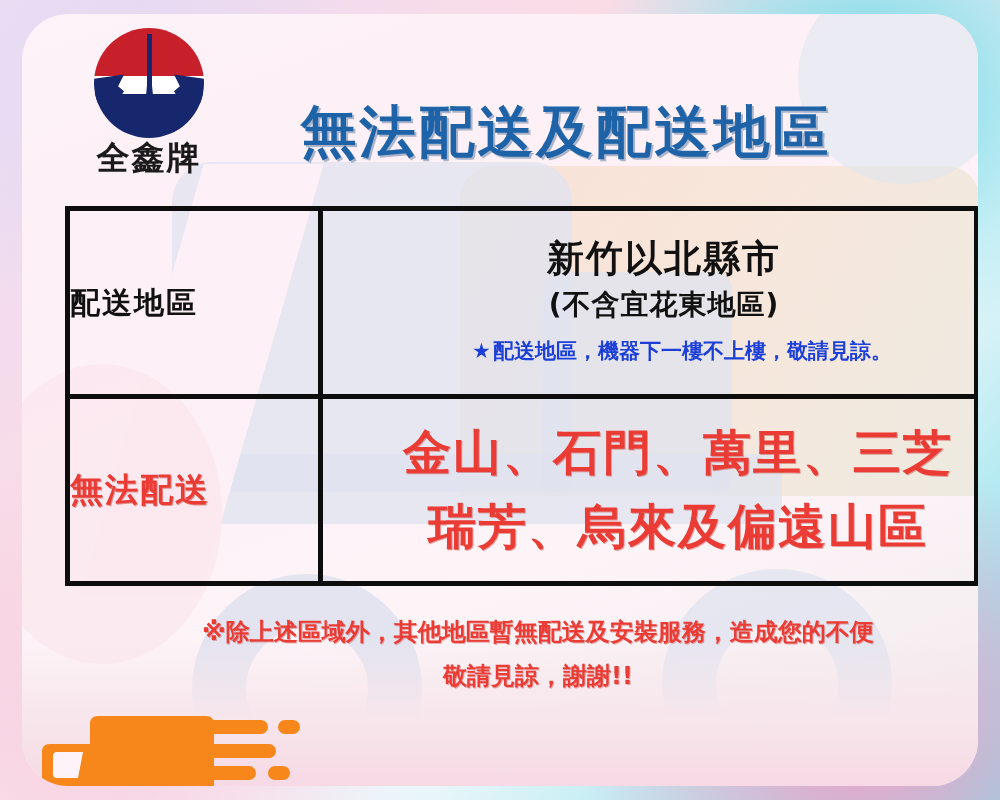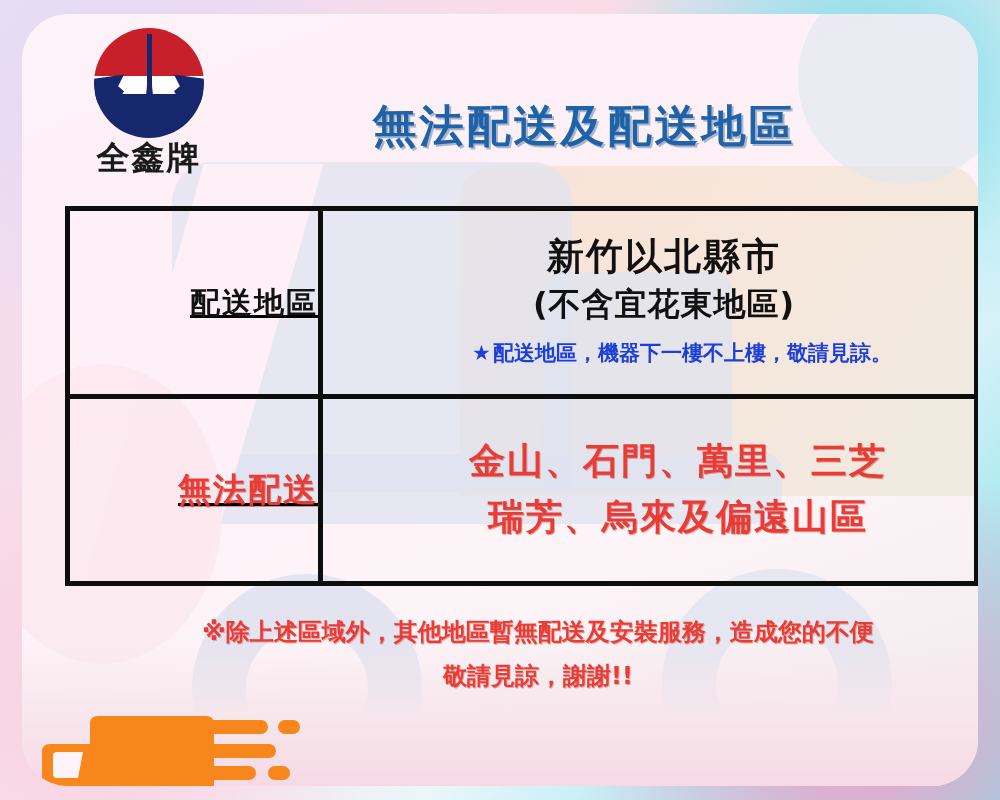--- a/index.html
+++ b/index.html
@@ -114,44 +114,43 @@
   #logo-wave-r{ right:-12px; clip-path:polygon(100% 20%,0 6%,14% 34%,0 46%,30% 96%,84% 60%); }
   #logo-text{
     position:absolute; left:0; top:108px; width:170px;
     font-size:33px; font-weight:bold; color:#1a1a1a;
     letter-spacing:2px; text-align:center;
     font-family:"DejaVu Sans","Liberation Sans",sans-serif;
   }
 
   
   #title{
-    position:absolute; left:262px; top:90px; width:600px;
-    text-align:center; font-size:44px; font-weight:bold;
+    position:absolute; left:244px; top:90px; width:600px;
+    text-align:center; font-size:56px; font-weight:bold;
     color:#1e63a8; letter-spacing:3px; line-height:1;
     font-family:"DejaVu Sans","Liberation Sans",sans-serif;
     text-shadow:2px 2px 0 rgba(20,70,120,.35);
   }
 
   
   #table{
     position:absolute; left:43px; top:192px;
     width:914px; height:380px;
     border:5px solid #0d0d0d;
     display:flex; flex-direction:column;
   }
   .row{ display:flex; flex:0 0 auto; }
   .row.r1{ height:183px; }
   .row.r2{ height:187px; border-top:5px solid #0d0d0d; }
   .cell-label{
     width:253px; flex:0 0 253px;
     border-right:5px solid #0d0d0d;
     display:flex; flex-direction:column;
-    align-items:flex-end; justify-content:center;
-    font-family:"DejaVu Sans","Liberation Sans",sans-serif;
-    text-decoration:underline;
+    align-items:flex-start; justify-content:center;
+    font-family:"DejaVu Sans","Liberation Sans",sans-serif;
   }
   .cell-body{
     flex:1 1 auto;
     display:flex; flex-direction:column;
     align-items:center; justify-content:center;
     font-family:"DejaVu Sans","Liberation Sans",sans-serif;
     padding-bottom:2px;
     padding-left:31px;
   }
   .lbl-black{
@@ -161,32 +160,32 @@
   .lbl-red{
     font-size:33px; font-weight:bold; color:#ea3b34;
     letter-spacing:2px; line-height:1.45;
     text-shadow:1px 1px 0 rgba(190,40,34,.45);
   }
   .main-black{
     font-size:37px; font-weight:bold; color:#111;
     letter-spacing:2px; line-height:1.15;
   }
   .sub-black{
-    font-size:32px; font-weight:bold; color:#111;
+    font-size:28px; font-weight:bold; color:#111;
     letter-spacing:1px; margin-top:8px; line-height:1.15;
   }
   .note-blue{
     font-size:21px; font-weight:bold; color:#1c3fd8;
     letter-spacing:0px; margin-top:16px; white-space:nowrap;
     font-family:"DejaVu Sans","Liberation Sans",sans-serif;
     margin-left:36px;
   }
   .note-blue .star{ color:#1c3fd8; margin-right:2px; }
   .red-line{
-    font-size:36px; font-weight:bold; color:#ea3b34;
+    font-size:48px; font-weight:bold; color:#ea3b34;
     letter-spacing:2px; line-height:1.55;
     text-shadow:1px 1px 0 rgba(190,40,34,.4);
     margin-left:28px;
   }
 
   
   #footer{
     position:absolute; left:76px; top:596px; width:880px;
     text-align:center; color:#ea3b34;
     font-family:"DejaVu Sans","Liberation Sans",sans-serif;

